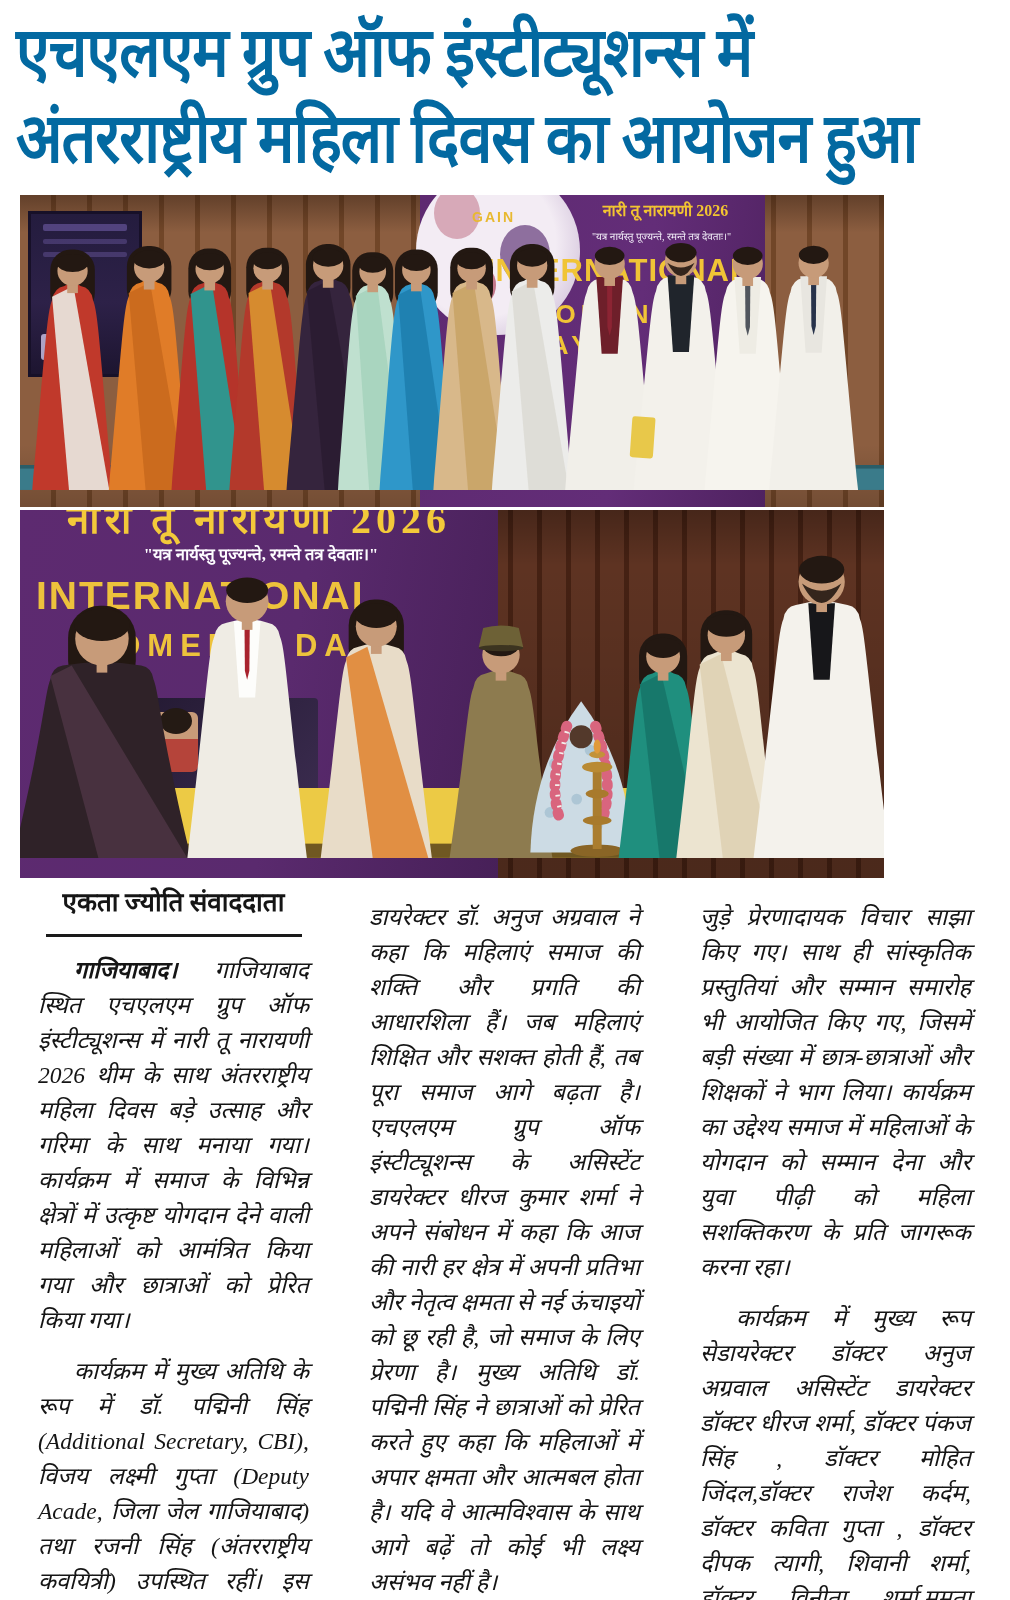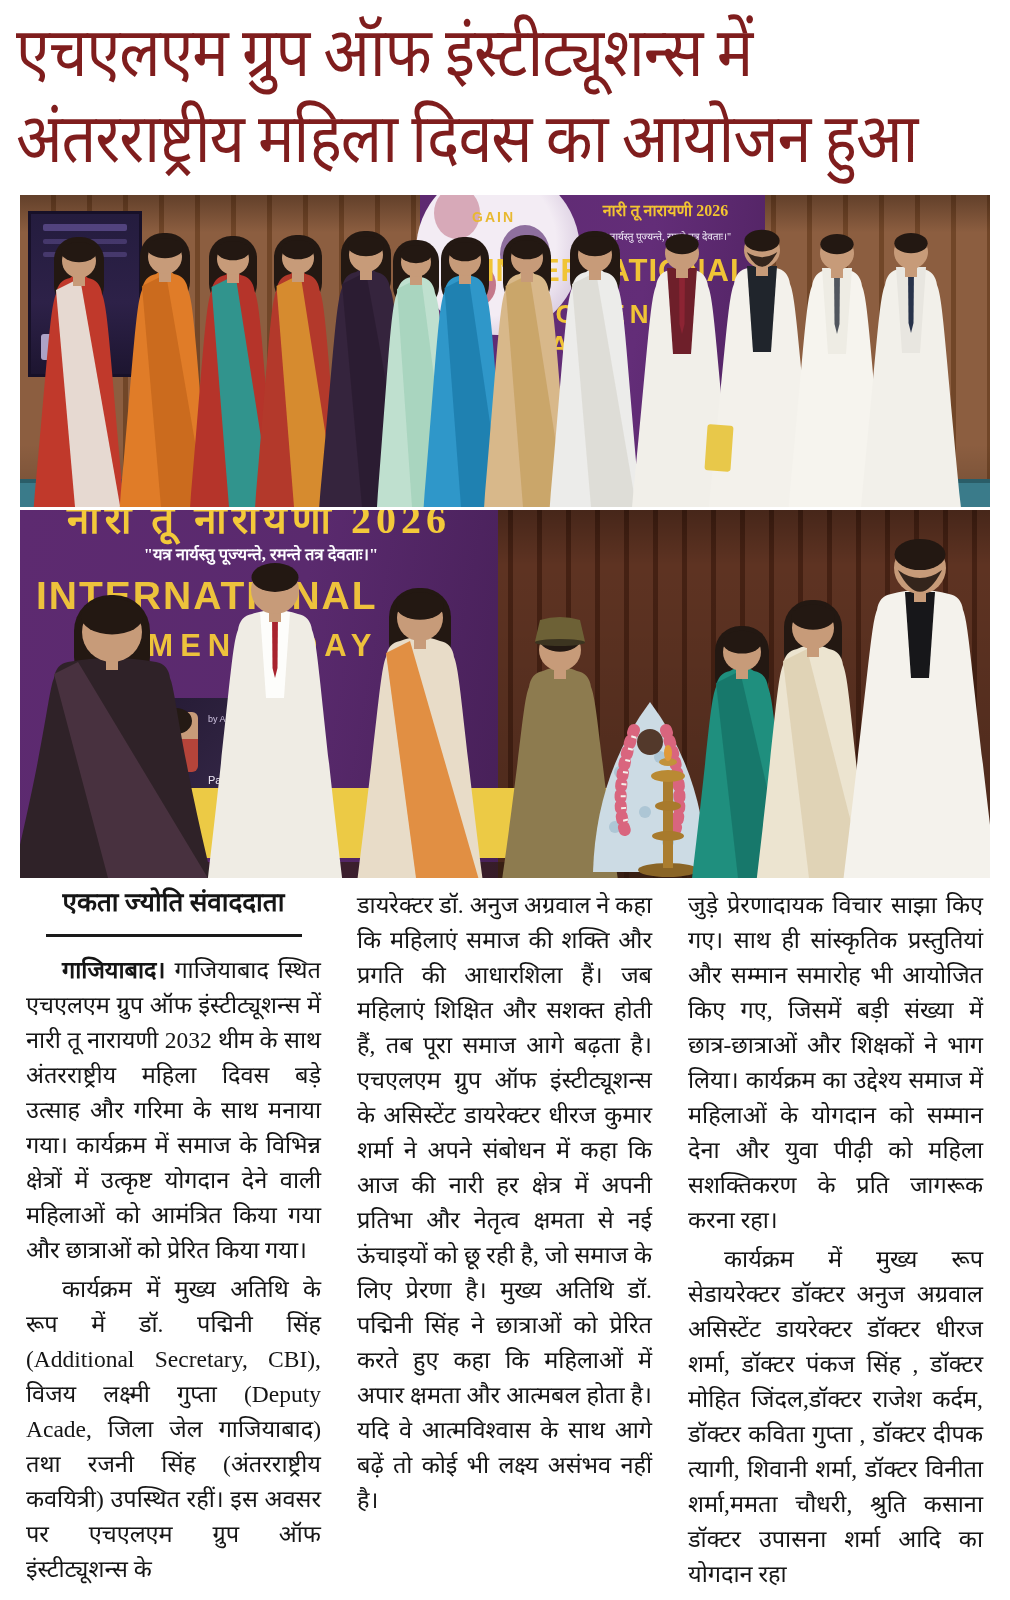--- a/index.html
+++ b/index.html
@@ -1,27 +1,27 @@
 <!DOCTYPE html>
 <html lang="hi"><head>
 <meta charset="utf-8">
 <style>
   html,body{margin:0;padding:0;background:#ffffff;}
   body{width:1010px;height:1600px;position:relative;overflow:hidden;
        font-family:"Liberation Serif","DejaVu Sans",serif;color:#151515;}
 
   
-  .headline{position:absolute;left:16px;top:6px;width:978px;color:#7f1d1d;
-            font-weight:normal;letter-spacing:-1px;}
+  .headline{position:absolute;left:16px;top:6px;width:978px;color:#0369a1;
+            font-weight:bold;letter-spacing:-1px;}
   .headline .hl{font-size:61px;line-height:84px;white-space:nowrap;
                 transform:scaleY(1.13);transform-origin:left top;}
   #hl2{position:absolute;top:86px;left:0;}
 
   
-  .photo{position:absolute;left:20px;width:970px;overflow:hidden;}
+  .photo{position:absolute;left:20px;width:864px;overflow:hidden;}
   #photo1{top:195px;height:312px;
      background:
        linear-gradient(180deg,rgba(20,8,2,.35) 0,rgba(0,0,0,0) 12%,rgba(0,0,0,0) 80%,rgba(0,0,0,.18) 100%),
        repeating-linear-gradient(90deg,#8c5e40 0 31px,#714628 31px 36px);}
   #photo2{top:510px;height:368px;
      background:
        linear-gradient(180deg,rgba(0,0,0,.25) 0,rgba(0,0,0,0) 15%,rgba(0,0,0,.2) 96%),
        repeating-linear-gradient(90deg,#5e3322 0 24px,#452113 24px 29px);}
   .photo svg{position:absolute;inset:0;width:100%;height:100%;z-index:3;}
 
@@ -76,21 +76,21 @@
   .strip-t1{position:absolute;right:26px;top:10px;color:#7b5ba6;font-weight:bold;font-size:15px;
             font-family:"Liberation Sans",sans-serif;}
   .strip-t2{position:absolute;right:30px;top:34px;color:#fdfdf6;font-weight:bold;font-size:16px;
             font-family:"Liberation Sans",sans-serif;letter-spacing:1px;}
 
   
   .article{position:absolute;left:22px;top:884px;width:966px;display:flex;gap:28px;}
   .col{width:303px;font-size:23.5px;line-height:35px;text-align:justify;}
   .byline{text-align:center;font-weight:bold;font-size:26px;line-height:34px;margin:2px 0 12px 0;}
   .byline-rule{width:256px;border:none;border-top:3.5px solid #1a1a1a;margin:14px auto 16px auto;}
-  .col p{margin:4px;}
+  .col p{margin:16px;font-style:italic;}
   .indent{text-indent:36px;}
   b.dl{font-weight:bold;}
 </style>
 </head>
 <body>
 
 <div class="headline">
   <div class="hl" id="hl1">एचएलएम ग्रुप ऑफ इंस्टीट्यूशन्स में</div>
   <div class="hl" id="hl2">अंतरराष्ट्रीय महिला दिवस का आयोजन हुआ</div>
 </div>
@@ -363,21 +363,21 @@
         <path d="M877.9 60 Q900 103.5 922.1 60
           Q900 76.2 877.9 60 Z" fill="#231812" opacity="0.9"></path>
       </g>
     </svg>
 </div>
 
 <div class="article">
   <div class="col">
     <div class="byline">एकता ज्योति संवाददाता</div>
     <hr class="byline-rule">
-    <p class="indent"><b class="dl">गाजियाबाद।</b> <span>गाजियाबाद स्थित एचएलएम ग्रुप ऑफ इंस्टीट्यूशन्स में नारी तू नारायणी 2032 थीम के साथ अंतरराष्ट्रीय महिला दिवस बड़े उत्साह और गरिमा के साथ मनाया गया। कार्यक्रम में समाज के विभिन्न क्षेत्रों में उत्कृष्ट योगदान देने वाली महिलाओं को आमंत्रित किया गया और छात्राओं को प्रेरित किया गया।</span></p>
+    <p class="indent"><b class="dl">गाजियाबाद।</b> <span>गाजियाबाद स्थित एचएलएम ग्रुप ऑफ इंस्टीट्यूशन्स में नारी तू नारायणी 2026 थीम के साथ अंतरराष्ट्रीय महिला दिवस बड़े उत्साह और गरिमा के साथ मनाया गया। कार्यक्रम में समाज के विभिन्न क्षेत्रों में उत्कृष्ट योगदान देने वाली महिलाओं को आमंत्रित किया गया और छात्राओं को प्रेरित किया गया।</span></p>
     <p class="indent">कार्यक्रम में मुख्य अतिथि के रूप में डॉ. पद्मिनी सिंह (Additional Secretary, CBI), विजय लक्ष्मी गुप्ता (Deputy Acade, जिला जेल गाजियाबाद) तथा रजनी सिंह (अंतरराष्ट्रीय कवयित्री) उपस्थित रहीं। इस अवसर पर एचएलएम ग्रुप ऑफ इंस्टीट्यूशन्स के</p>
   </div>
   <div class="col">
     <p>डायरेक्टर डॉ. अनुज अग्रवाल ने कहा कि महिलाएं समाज की शक्ति और प्रगति की आधारशिला हैं। जब महिलाएं शिक्षित और सशक्त होती हैं, तब पूरा समाज आगे बढ़ता है। एचएलएम ग्रुप ऑफ इंस्टीट्यूशन्स के असिस्टेंट डायरेक्टर धीरज कुमार शर्मा ने अपने संबोधन में कहा कि आज की नारी हर क्षेत्र में अपनी प्रतिभा और नेतृत्व क्षमता से नई ऊंचाइयों को छू रही है, जो समाज के लिए प्रेरणा है। मुख्य अतिथि डॉ. पद्मिनी सिंह ने छात्राओं को प्रेरित करते हुए कहा कि महिलाओं में अपार क्षमता और आत्मबल होता है। यदि वे आत्मविश्वास के साथ आगे बढ़ें तो कोई भी लक्ष्य असंभव नहीं है।</p>
   </div>
   <div class="col">
     <p>जुड़े प्रेरणादायक विचार साझा किए गए। साथ ही सांस्कृतिक प्रस्तुतियां और सम्मान समारोह भी आयोजित किए गए, जिसमें बड़ी संख्या में छात्र-छात्राओं और शिक्षकों ने भाग लिया। कार्यक्रम का उद्देश्य समाज में महिलाओं के योगदान को सम्मान देना और युवा पीढ़ी को महिला सशक्तिकरण के प्रति जागरूक करना रहा।</p>
     <p class="indent">कार्यक्रम में मुख्य रूप सेडायरेक्टर डॉक्टर अनुज अग्रवाल असिस्टेंट डायरेक्टर डॉक्टर धीरज शर्मा, डॉक्टर पंकज सिंह , डॉक्टर मोहित जिंदल,डॉक्टर राजेश कर्दम, डॉक्टर कविता गुप्ता , डॉक्टर दीपक त्यागी, शिवानी शर्मा, डॉक्टर विनीता शर्मा,ममता चौधरी, श्रुति कसाना डॉक्टर उपासना शर्मा आदि का योगदान रहा</p>
   </div>
 </div>

